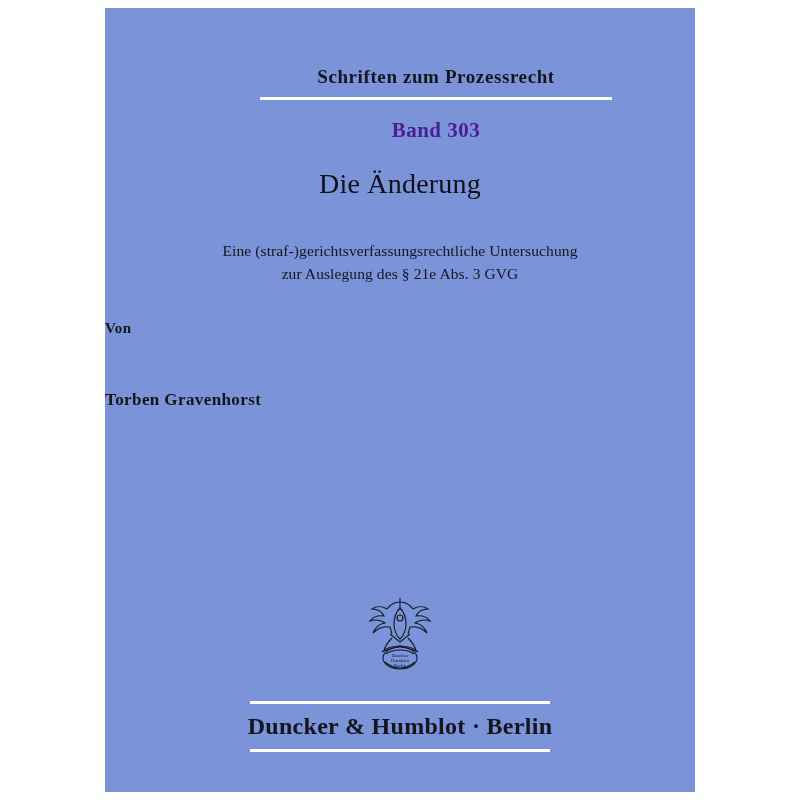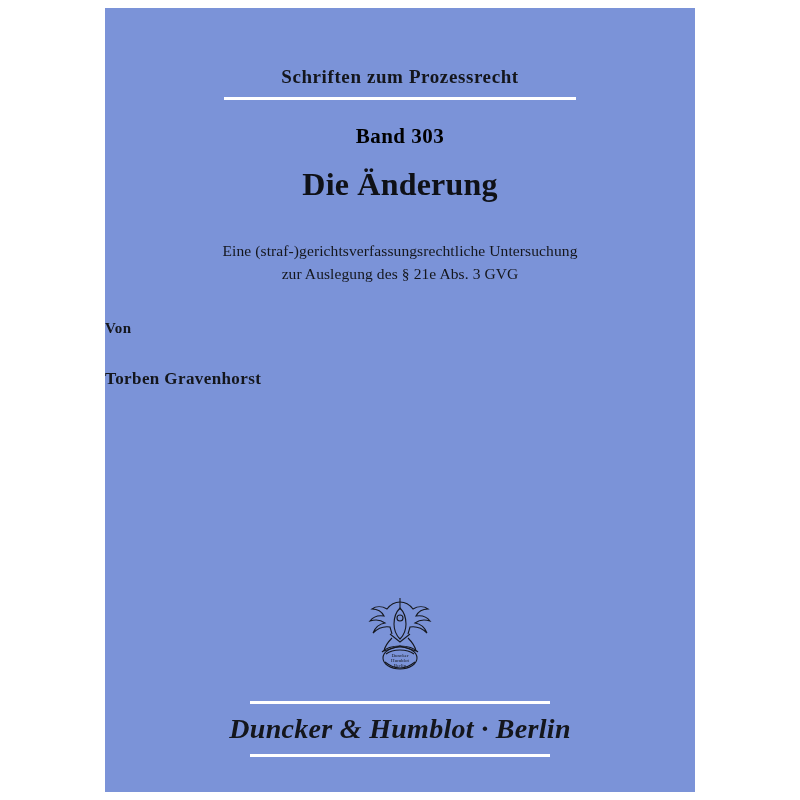--- a/index.html
+++ b/index.html
@@ -20,51 +20,52 @@
     height: 784px;
     background: #7b93d8;
     overflow: hidden;
   }
   .series-block {
     position: absolute;
     left: 0;
     top: 58px;
     width: 100%;
     text-align: center;
+    padding-left: 36px;
   }
   .series-title {
     font-family: "Liberation Serif", serif;
     font-weight: bold;
     font-size: 19px;
     letter-spacing: 0.6px;
     color: #14161c;
   }
   .series-rule {
     width: 352px;
     height: 3px;
     background: #ffffff;
     margin: 9px auto 0 auto;
   }
   .series-band {
-    margin-top: 24px;
+    margin-top: 18px;
     font-weight: bold;
     font-size: 21px;
     letter-spacing: 0.5px;
-    color: #000000;
+    color: #4c1d95;
   }
   .title-block {
     position: absolute;
     left: 0;
     top: 158px;
     width: 100%;
     text-align: center;
   }
   .main-title {
-    font-weight: bold;
-    font-size: 32px;
+    font-weight: normal;
+    font-size: 28px;
     line-height: 36px;
     color: #0f1117;
     letter-spacing: 0.2px;
   }
   .subtitle {
     margin-top: 37px;
     font-size: 15.5px;
     line-height: 23px;
     color: #14161c;
     letter-spacing: 0.1px;
@@ -76,21 +77,21 @@
     width: 100%;
     text-align: left;
   }
   .by-word {
     font-weight: bold;
     font-size: 15px;
     color: #14161c;
     letter-spacing: 0.4px;
   }
   .author-name {
-    margin-top: 32px;
+    margin-top: 53px;
     font-weight: bold;
     font-size: 17px;
     color: #14161c;
     letter-spacing: 0.4px;
   }
   .logo-wrap {
     position: absolute;
     left: 0;
     top: 580px;
     width: 100%;
@@ -104,24 +105,23 @@
     text-align: center;
   }
   .pub-rule {
     width: 300px;
     height: 3px;
     background: #ffffff;
     margin: 0 auto 9px auto;
   }
   .publisher {
     font-weight: bold;
-    font-size: 28px;
+    font-size: 24px;
     letter-spacing: 0.3px;
     color: #14161c;
-    font-style: italic;
   }
   .pub-rule-bottom {
     width: 300px;
     height: 3px;
     background: #ffffff;
     margin: 9px auto 0 auto;
   }
 </style>
 </head>
 <body>

